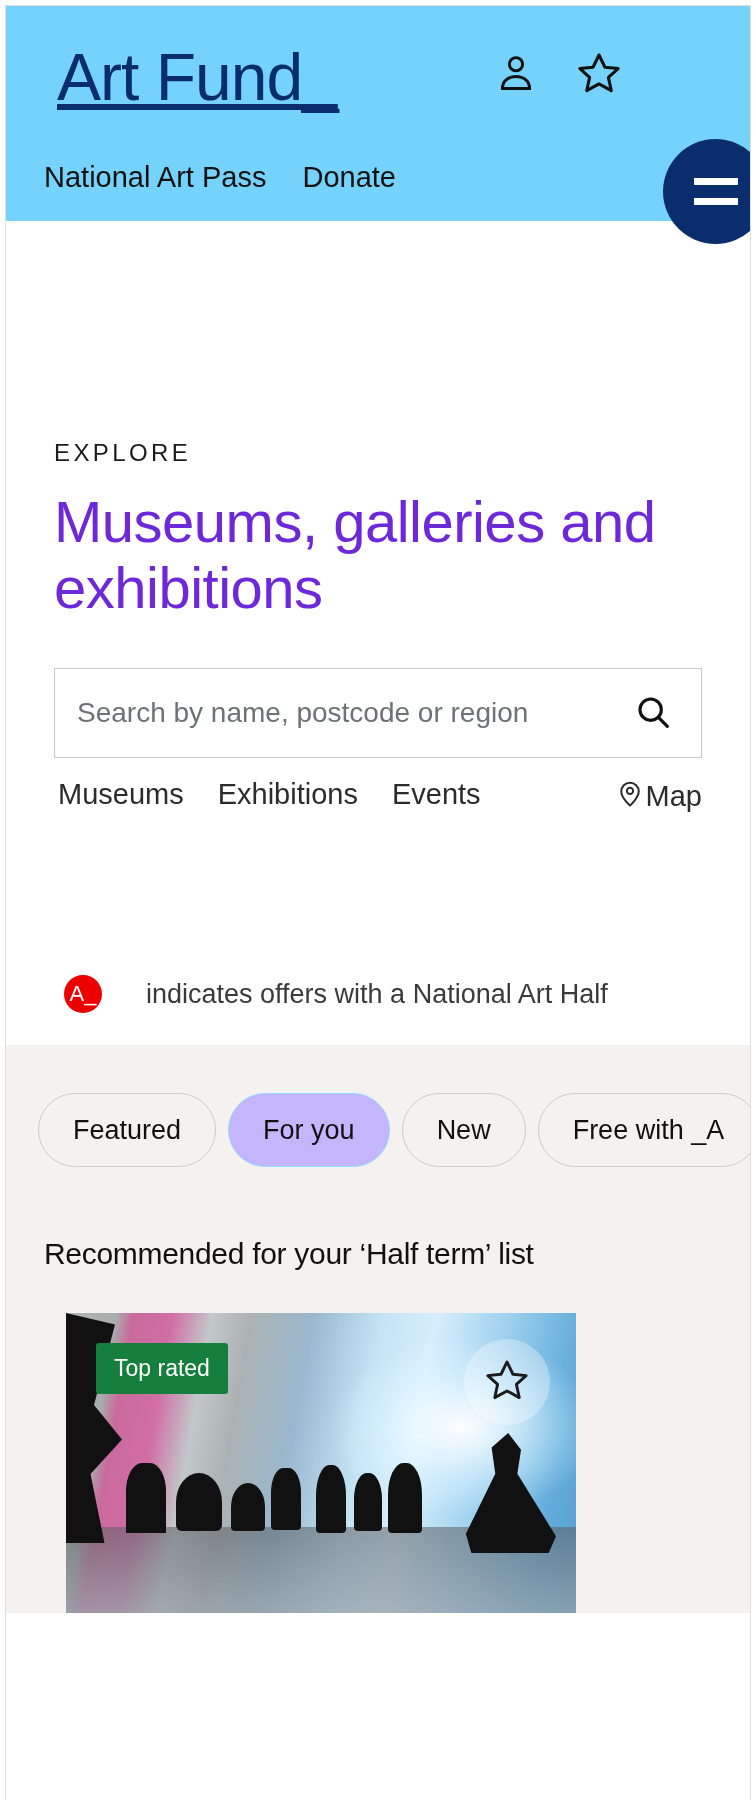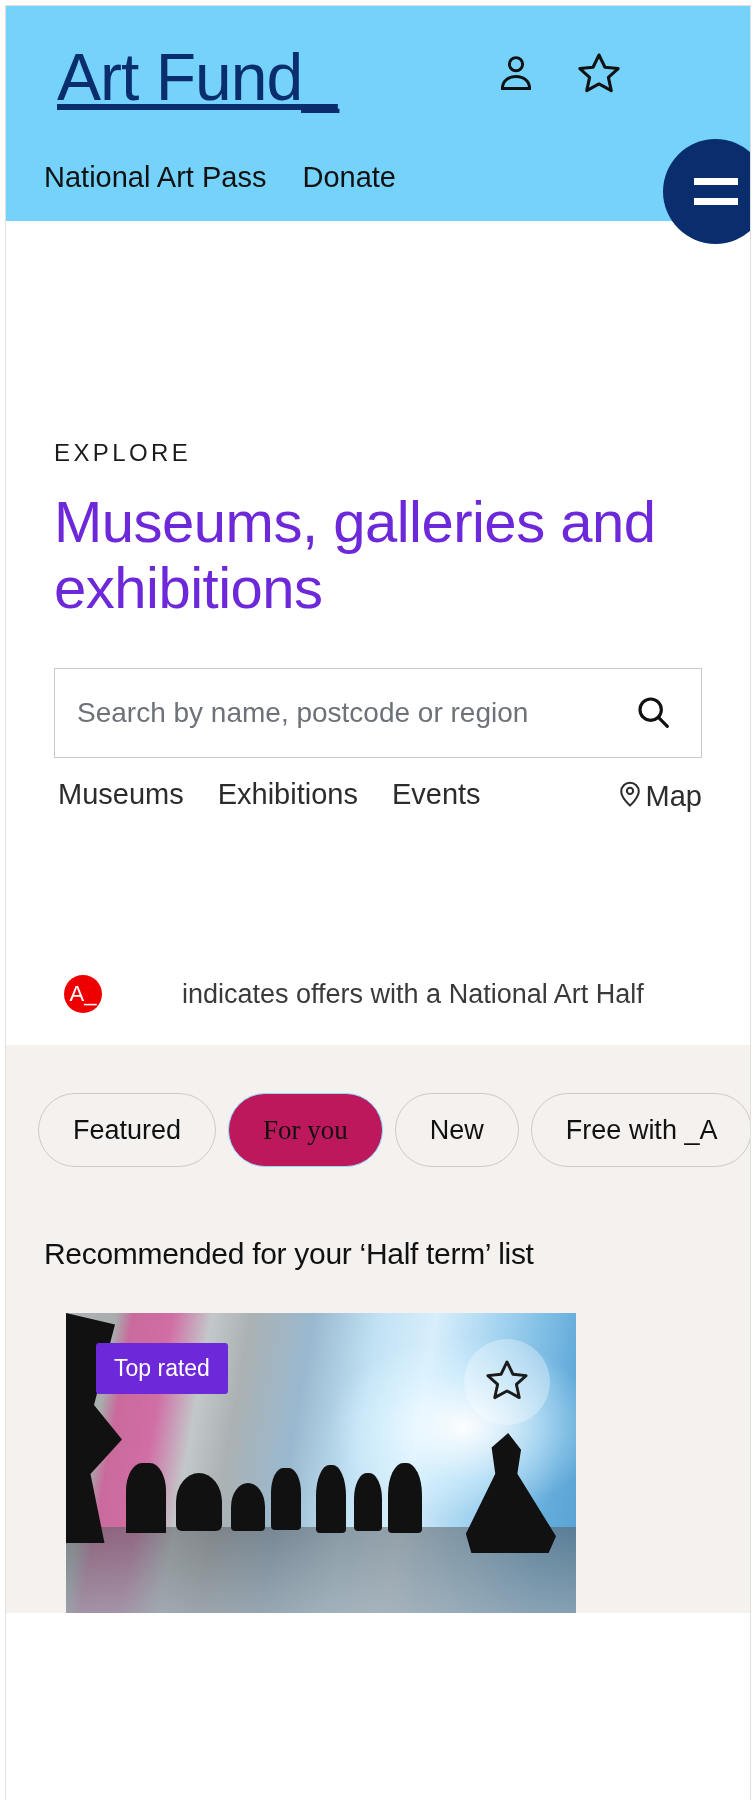--- a/index.html
+++ b/index.html
@@ -157,21 +157,21 @@
     margin-left: auto;
     display: flex;
     align-items: center;
     gap: 1px;
   }
   .nap-note {
     margin-top: 160px;
     padding-bottom: 32px;
     display: flex;
     align-items: center;
-    gap: 80px;
+    gap: 44px;
   }
   .nap-badge {
     width: 38px; height: 38px;
     border-radius: 50%;
     background: #ee0000;
     color: #fff;
     font-size: 22px;
     display: flex;
     align-items: center;
     justify-content: center;
@@ -202,23 +202,22 @@
     align-items: center;
     justify-content: center;
     font-size: 27px;
     color: #111;
     white-space: nowrap;
     cursor: pointer;
     font-family: "Liberation Sans", sans-serif;
     flex: 0 0 auto;
   }
   .pill.active {
-    background: #be185d;
+    background: #c4b5fd;
     border-color: #8fdcfc;
-    font-family: Liberation Serif, serif;
   }
   .section-title {
     margin: 70px 0 0 38px;
     font-size: 30px;
     font-weight: 400;
     color: #111;
     letter-spacing: -0.3px;
   }
   .card {
     margin: 42px 0 0 60px;
@@ -246,21 +245,21 @@
     height: 86px;
     background: linear-gradient(180deg, rgba(90,95,100,0.55), rgba(150,160,168,0.75));
   }
   .card-sil {
     position: absolute;
     background: #111;
   }
   .badge-toprated {
     position: absolute;
     left: 30px; top: 30px;
-    background: #6d28d9;
+    background: #15803d;
     color: #ffffff;
     font-size: 23px;
     padding: 12px 18px;
     border-radius: 3px;
     z-index: 4;
   }
   .fav-btn {
     position: absolute;
     right: 26px; top: 26px;
     width: 86px; height: 86px;

